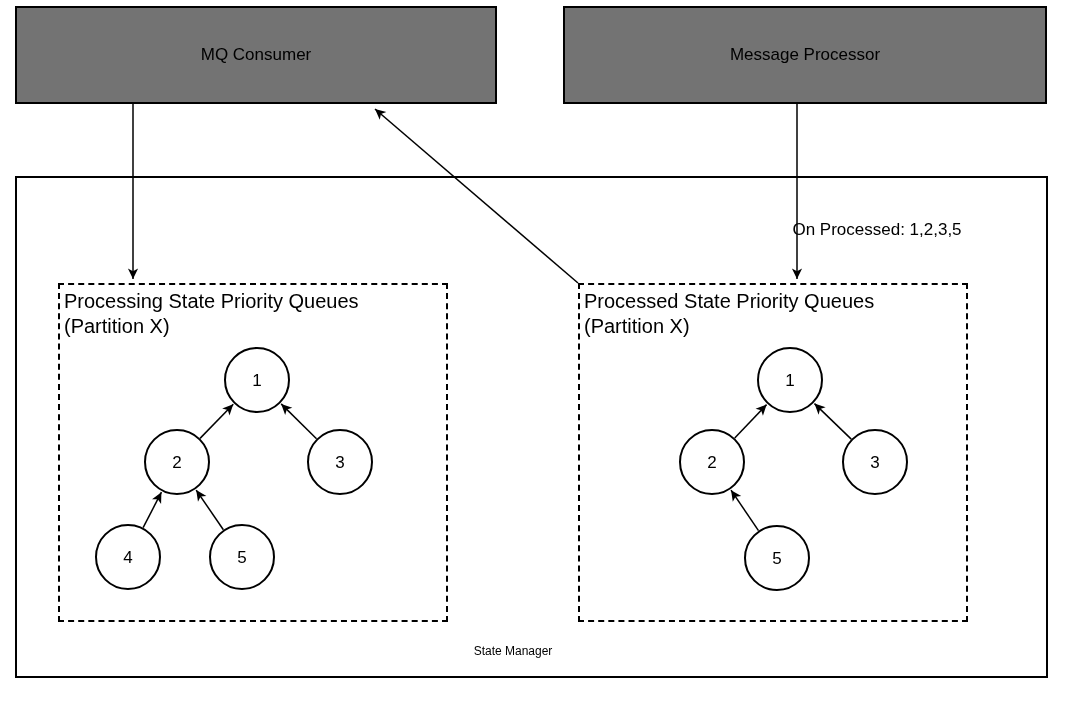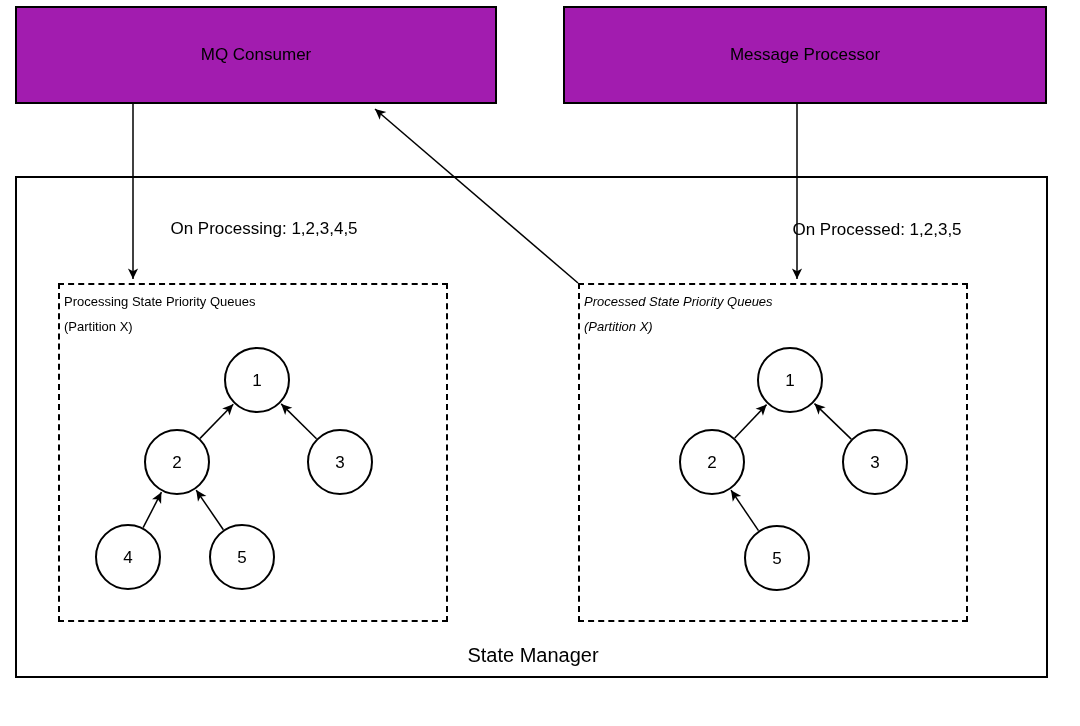--- a/index.html
+++ b/index.html
@@ -8,53 +8,52 @@
     width: 1080px;
     height: 726px;
     background: #ffffff;
     font-family: "Liberation Sans", sans-serif;
     color: #000000;
     overflow: hidden;
   }
   .solid-box {
     position: absolute;
     border: 2px solid #000000;
-    background: #a21caf;
+    background: #737373;
     box-sizing: border-box;
     display: flex;
     align-items: center;
     justify-content: center;
     font-size: 17px;
   }
   #mq-consumer-box   { left: 15px;  top: 6px;   width: 482px;  height: 98px; }
   #message-processor-box { left: 563px; top: 6px; width: 484px; height: 98px; }
   #state-manager-box { left: 15px;  top: 176px; width: 1033px; height: 502px;
                        border: 2px solid #000000; position: absolute;
                        background: #ffffff; box-sizing: border-box; }
   #state-manager-label {
     position: absolute;
     left: 513px; top: 644px;
     transform: translateX(-50%);
-    font-size: 20px;
+    font-size: 12px;
     white-space: nowrap;
-    margin-left: 20px;
   }
   .queue-box {
     position: absolute;
     width: 390px; height: 339px;
     border: 2px dashed #000000;
     box-sizing: border-box;
     background: #ffffff;
     top: 283px;
   }
   #processing-queue-box { left: 58px; }
-  #processed-queue-box  { left: 578px; font-style: italic; }
+  #processed-queue-box  { left: 578px; }
   .queue-title {
     padding: 4px 4px 0 4px;
-    font-size: 13px;
+    font-size: 20px;
     line-height: 25px;
   }
   .queue-title span { display: block; }
   .annot {
     position: absolute;
     font-size: 17px;
     white-space: nowrap;
     transform: translateX(-50%);
   }
   #annot-on-processing { left: 264px; top: 219px; }
@@ -91,21 +90,20 @@
     </div>
   </div>
 
   <div class="queue-box" id="processed-queue-box">
     <div class="queue-title">
       <span>Processed State Priority Queues</span>
       <span>(Partition X)</span>
     </div>
   </div>
 
-  <div class="annot" id="annot-on-processing">On Processing: 1,2,3,4,5</div>
   <div class="annot" id="annot-on-processed">On Processed: 1,2,3,5</div>
 
   <svg id="diagram-svg" xmlns="http://www.w3.org/2000/svg">
     <defs>
       <marker id="arrowhead" viewBox="0 0 12 12" refX="11" refY="6" markerWidth="8.5" markerHeight="8.5" orient="auto-start-reverse">
         <path d="M 1 1.2 L 11 6 L 1 10.8 L 3.6 6 Z" fill="#000000"></path>
       </marker>
     </defs>
   <line x1="133" y1="104" x2="133" y2="279" stroke="#000000" stroke-width="1.5" marker-end="url(#arrowhead)"></line>
       <line x1="797" y1="104" x2="797" y2="279" stroke="#000000" stroke-width="1.5" marker-end="url(#arrowhead)"></line>

